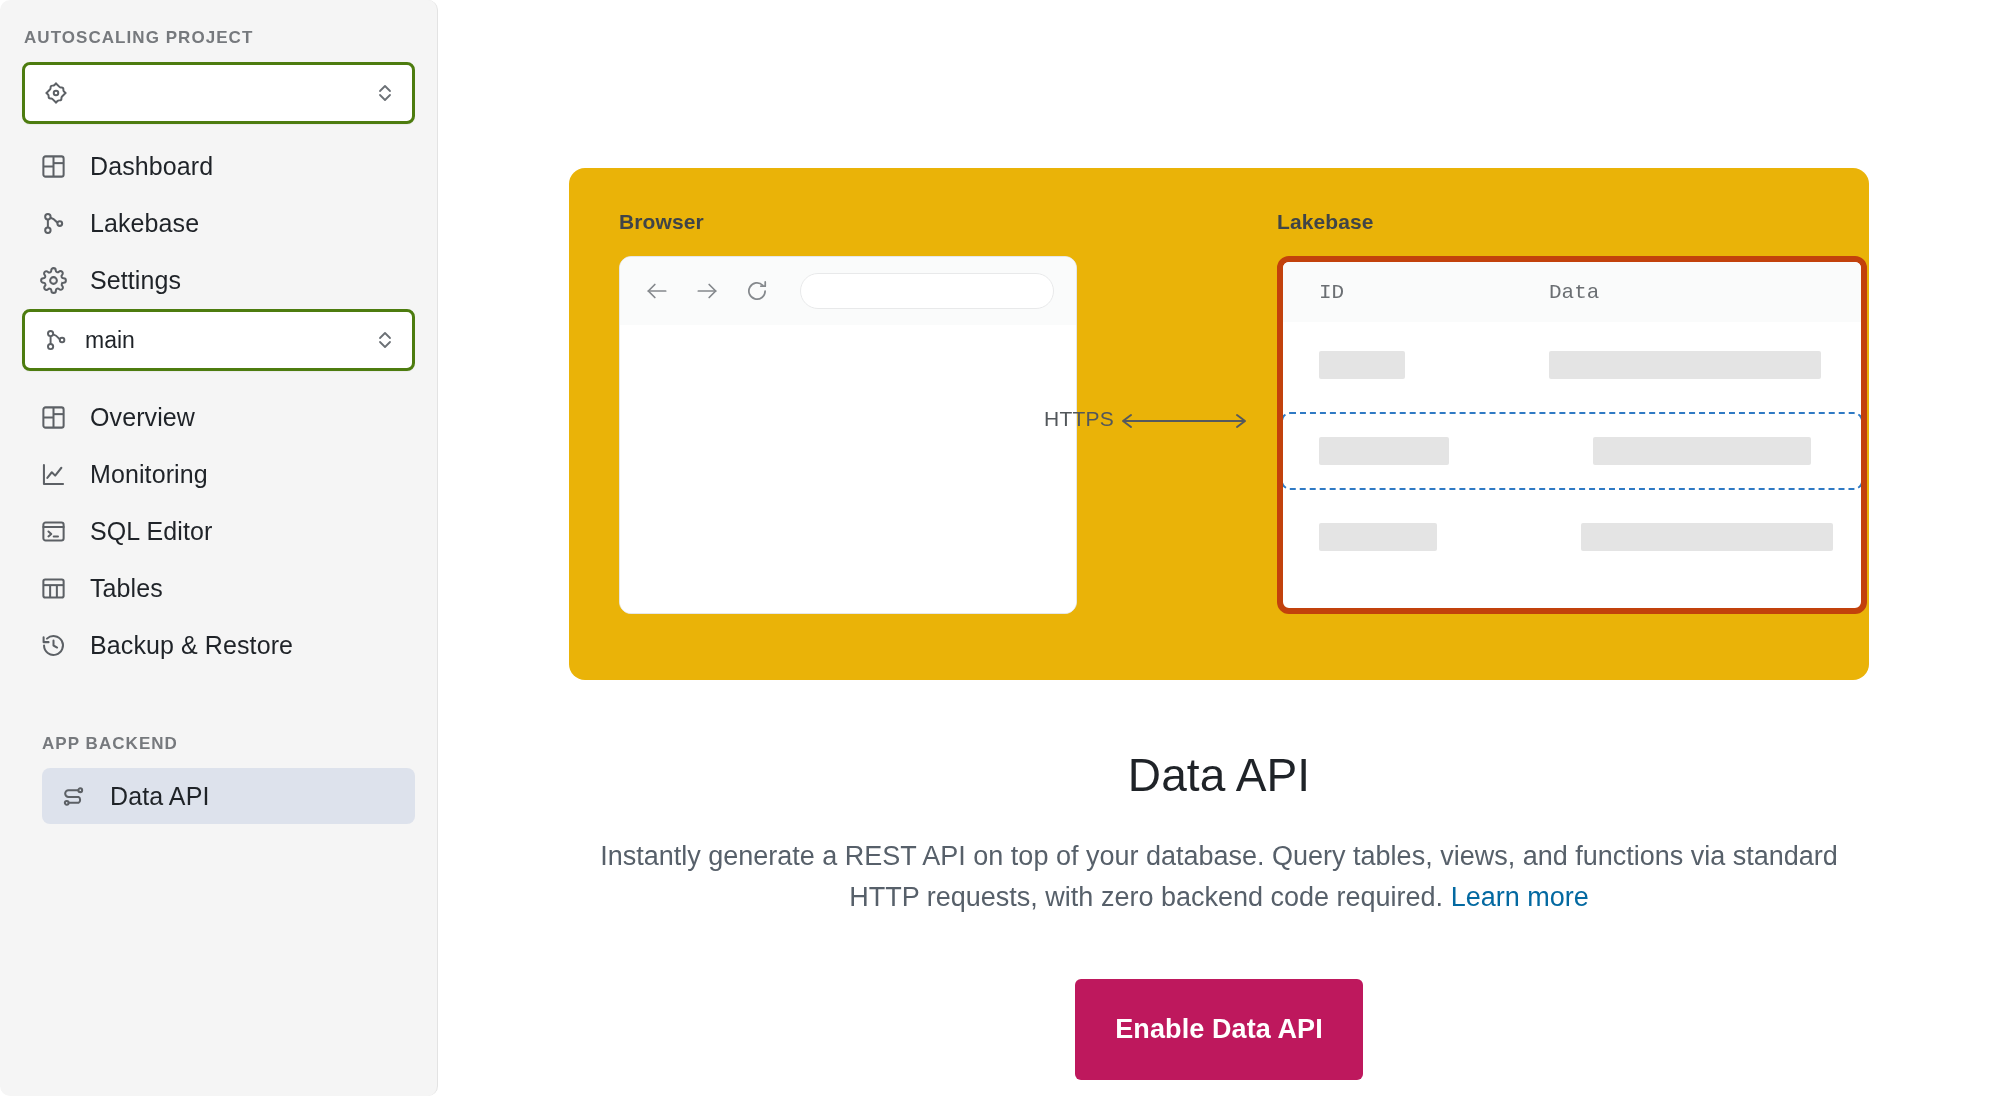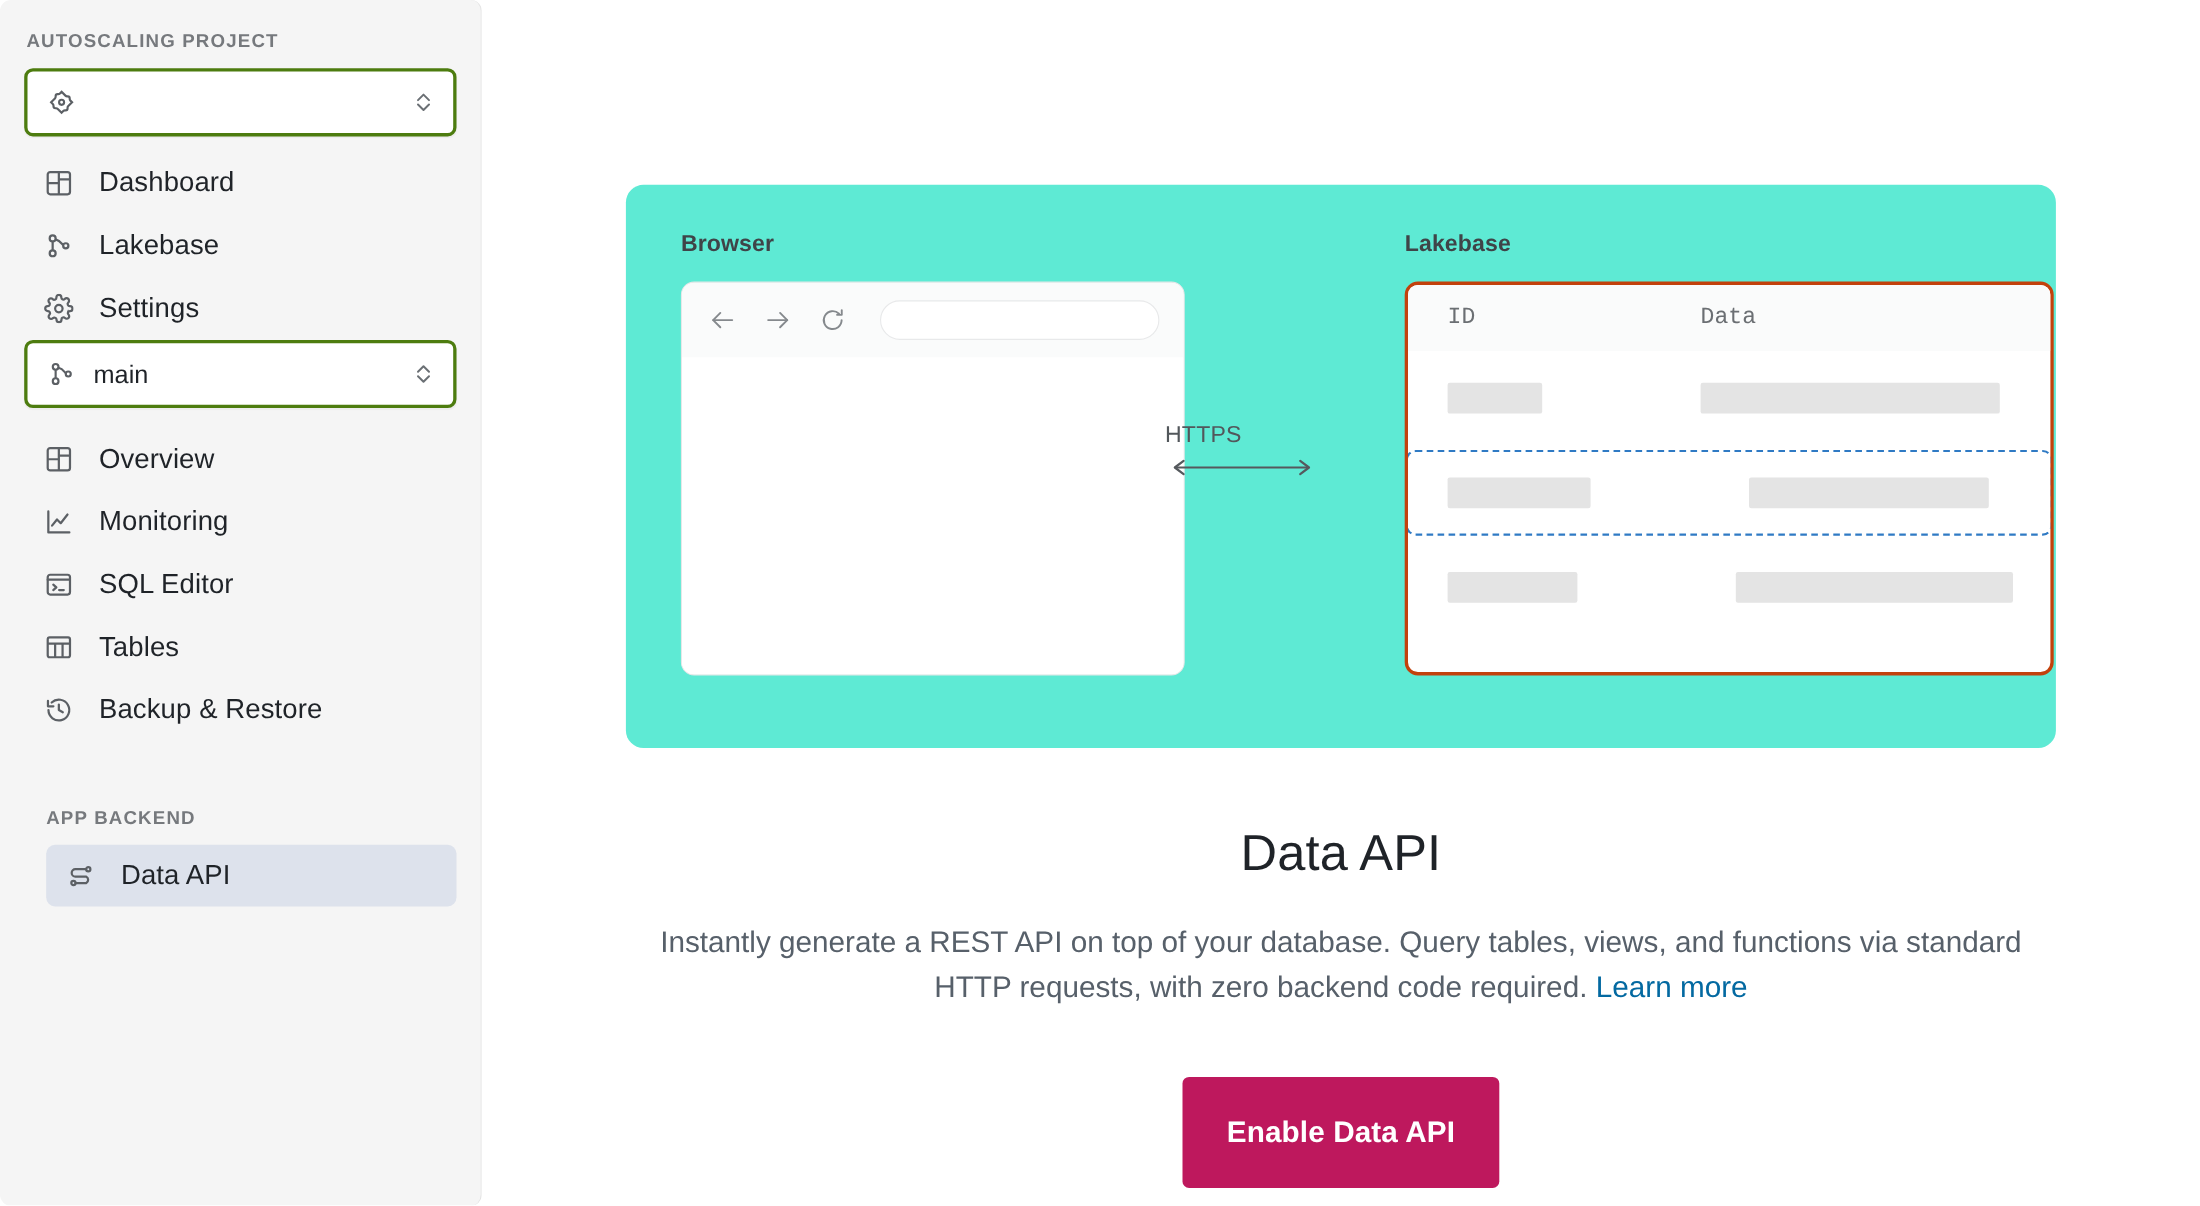--- a/index.html
+++ b/index.html
@@ -70,21 +70,21 @@
     flex:1 1 auto; height:1096px;
     background:#ffffff;
     display:flex; flex-direction:column;
     align-items:center;
     padding-top:168px;
   }
 
   
   .illus-card {
     width:1300px; height:512px;
-    background:#5eead4; border-radius:16px;
+    background:#eab308; border-radius:16px;
     display:flex; align-items:flex-start;
     padding:42px 50px 0 50px;
     position:relative;
   }
   .panel-title { font-size:21px; font-weight:700; color:#3f4448; margin-bottom:22px; letter-spacing:0.1px; }
 
   
   .browser-col { width:460px; }
   .browser-frame {
     width:458px; height:358px;
@@ -99,32 +99,32 @@
   }
   .browser-bar .bicon { color:#85898d; display:flex; align-items:center; justify-content:center; width:30px; }
   .addr-bar {
     flex:1 1 auto; height:36px; margin-left:8px;
     background:#ffffff; border:1px solid #e8e9ea; border-radius:18px;
   }
   .browser-body { height:289px; background:#ffffff; }
 
   
   .https-wrap {
-    position:absolute; left:490px; top:0; width:180px; height:512px;
-    display:flex; flex-direction:column; justify-content:center;
+    position:absolute; left:490px; top:12px; width:180px; height:512px;
+    display:flex; flex-direction:row; align-items:center; justify-content:center;
     padding-bottom:26px;
   }
   .https-label { font-size:21px; color:#52575b; margin-bottom:8px; letter-spacing:0.2px; }
 
   
   .lake-col { width:590px; margin-left:200px; }
   .lake-frame {
     width:590px; height:358px;
     background:#ffffff;
-    border:3px solid #c2410c; border-radius:12px;
+    border:6px solid #c2410c; border-radius:12px;
     overflow:hidden; position:relative;
   }
   .lake-head {
     height:60px; background:#fafbfb;
     display:flex; align-items:center;
     padding:0 0 0 36px;
     font-family:"Liberation Mono", monospace;
     font-size:21px; color:#6b6f73;
   }
   .lake-head .col-id { width:230px; }

